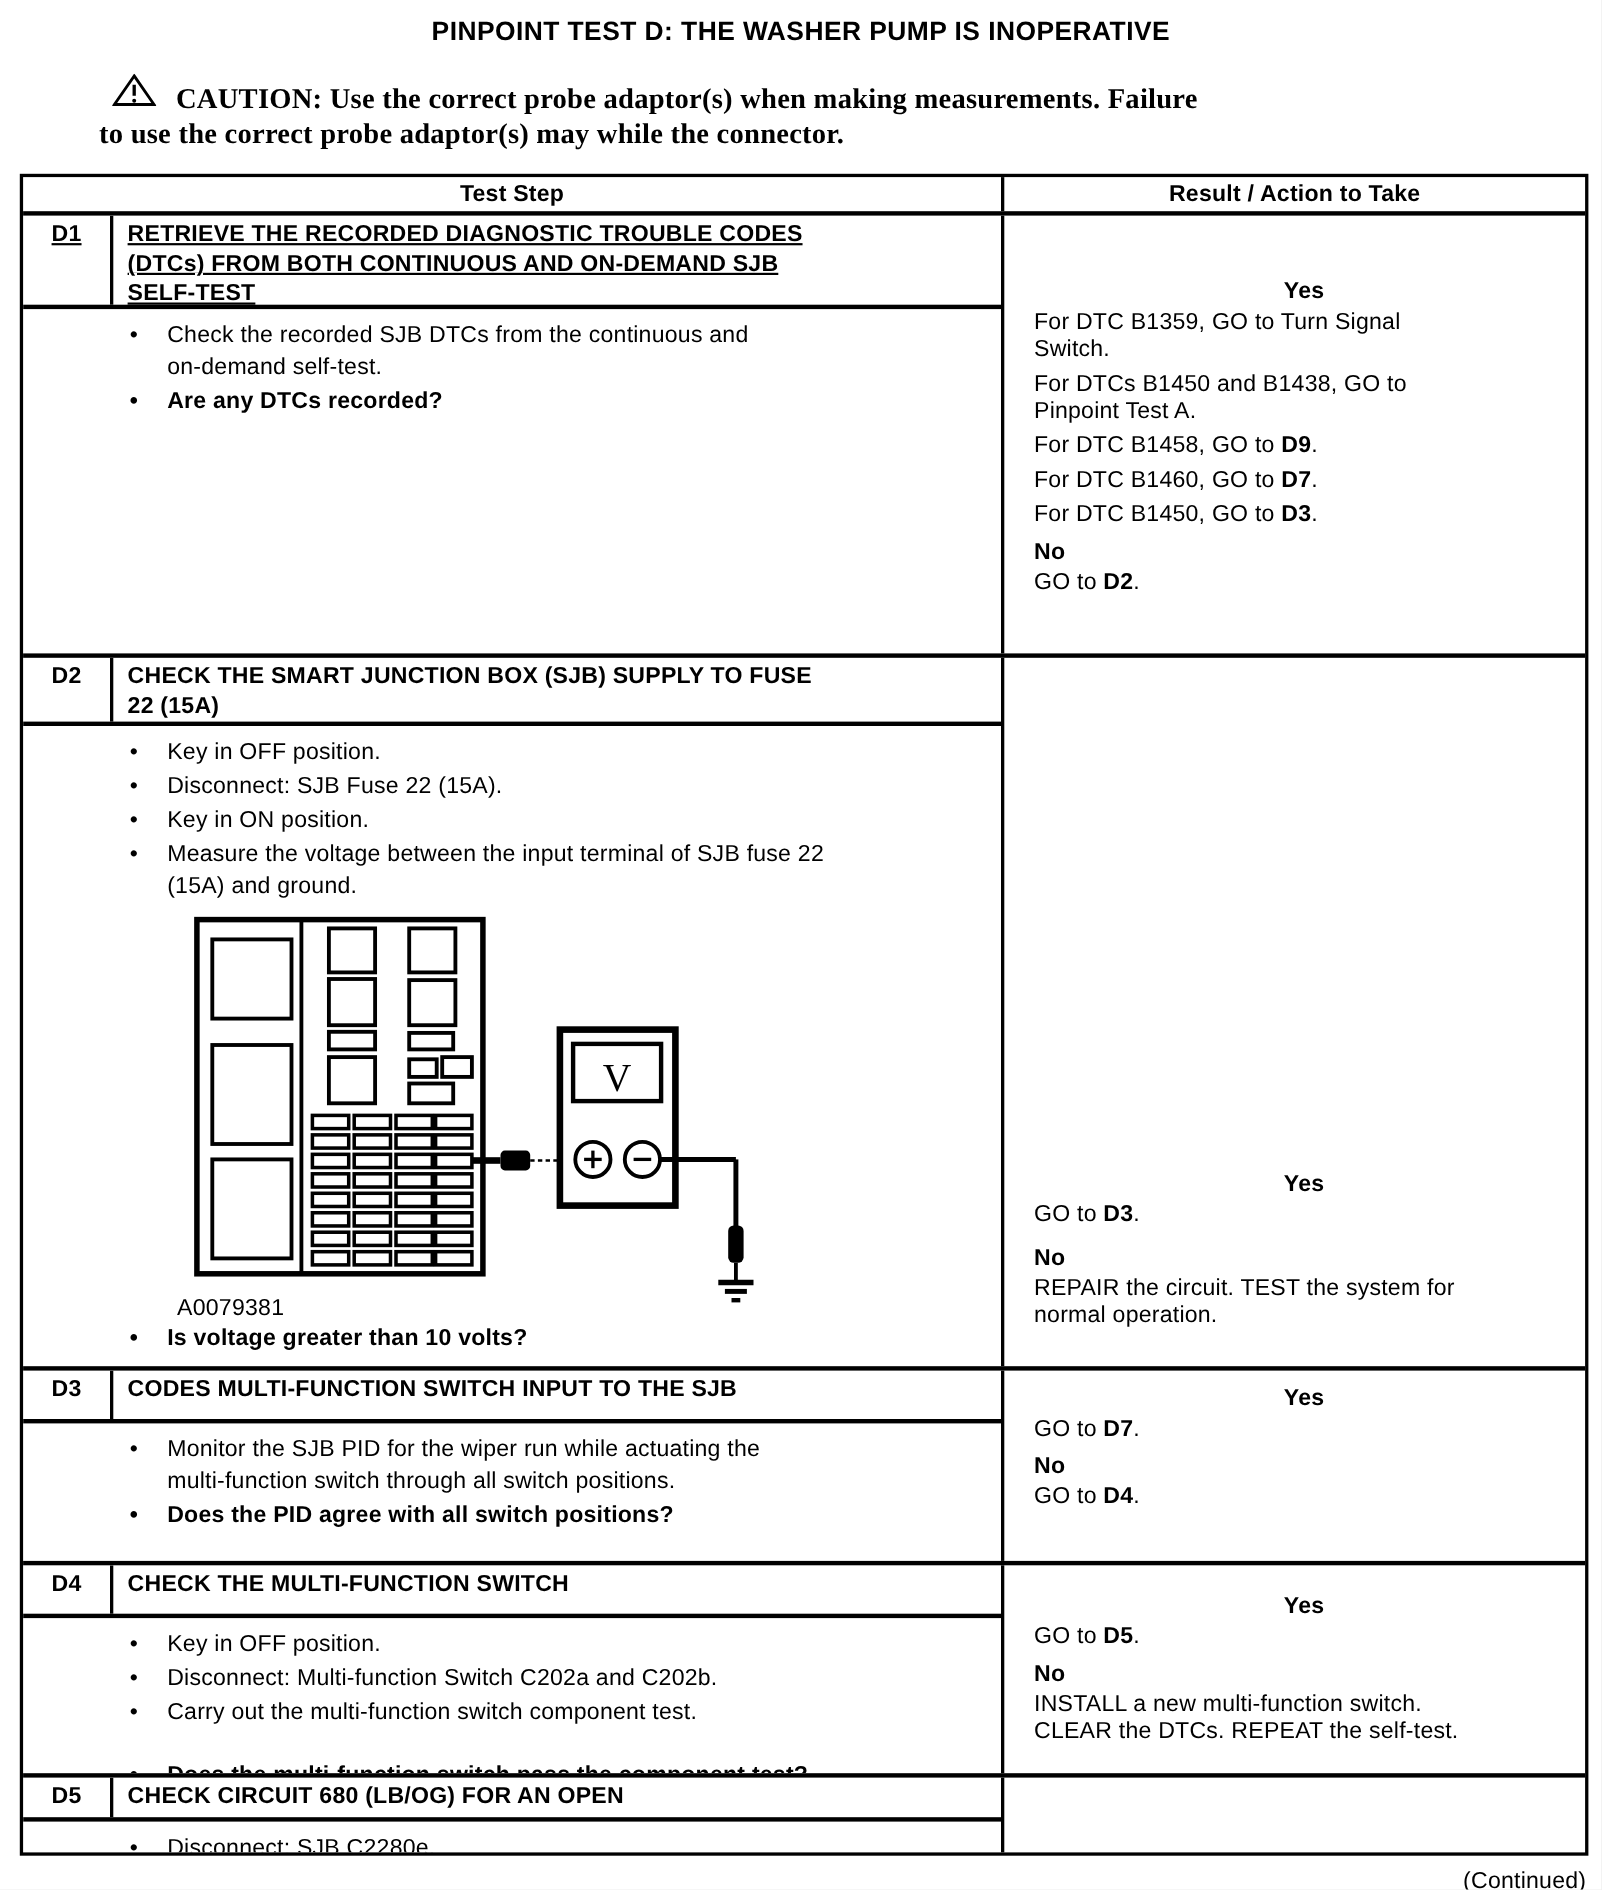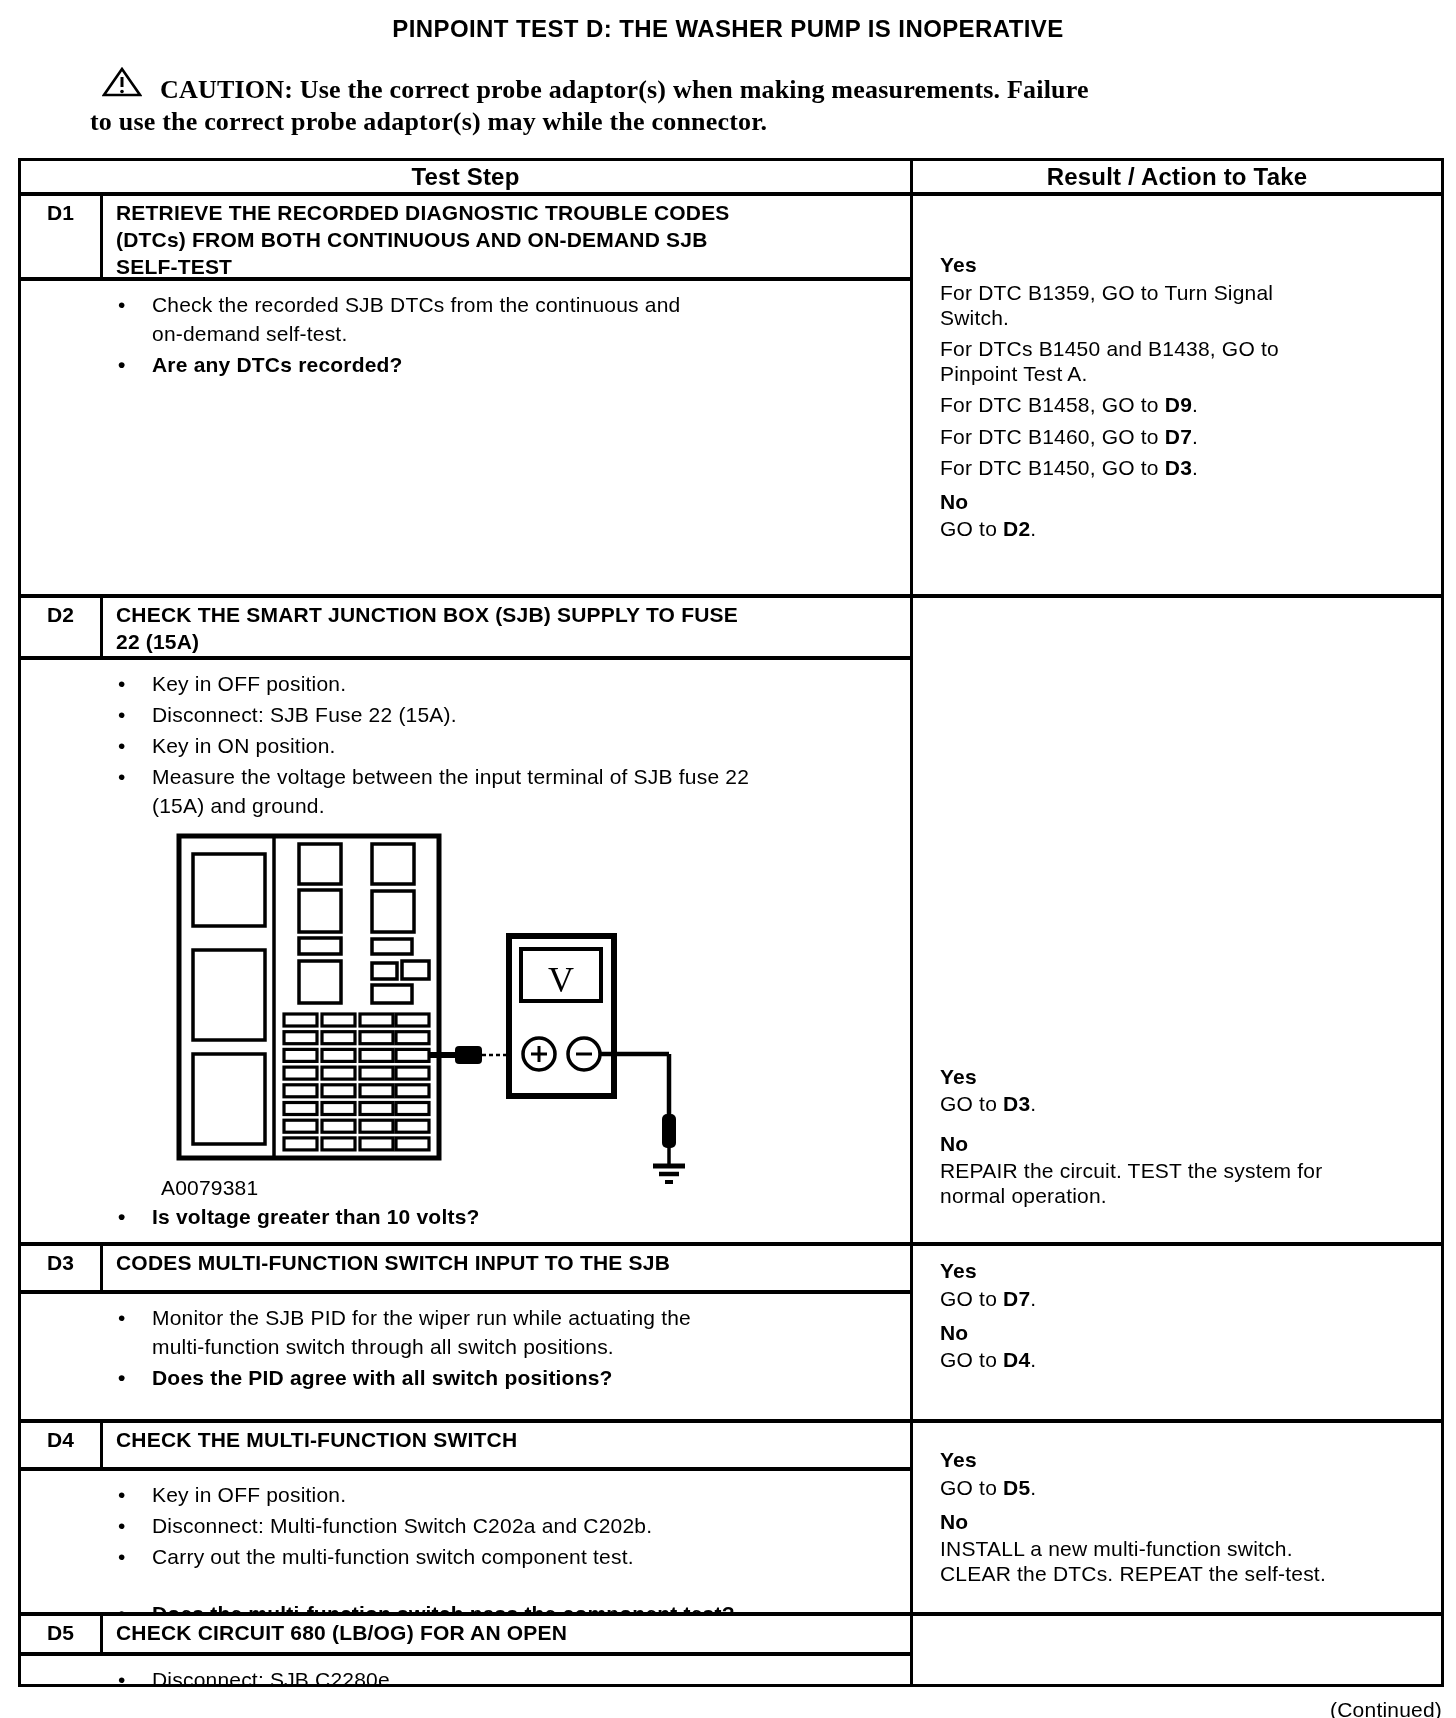--- a/index.html
+++ b/index.html
@@ -15,43 +15,43 @@
     margin:22px 88px 0 90px;
     font-family:"Liberation Serif","DejaVu Serif",serif;
     font-weight:bold;font-size:26px;line-height:1.22;
   }
   .caution .c1{display:flex;align-items:flex-end;padding-left:12px;}
   .w-icon{flex:none;margin:2px 18px 0 0;}
   
   .ptable{
     margin:21px 18px 0 18px;width:1420px;border:3px solid #000;background:#fff;
   }
-  .thead{display:flex;height:31px;font-size:24px;font-weight:bold;}
+  .thead{display:flex;height:31px;font-size:21px;font-weight:bold;}
   .th-left{width:889px;border-right:3px solid #000;text-align:center;line-height:31px;}
   .th-right{flex:1;text-align:center;line-height:31px;}
   .trow{display:flex;border-top:4px solid #000;box-sizing:border-box;}
   .row-d1{height:402px;}
   .row-d2{height:648px;}
   .row-d3{height:177px;}
   .row-d4{height:193px;}
   .row-d5{height:72px;}
   .left{width:889px;flex:none;border-right:3px solid #000;display:flex;flex-direction:column;overflow:hidden;}
   .rhead{display:flex;border-bottom:4px solid #000;flex:none;}
   .dnum{width:79px;flex:none;border-right:3px solid #000;text-align:center;font-weight:bold;font-size:21px;padding-top:5px;}
   .dtitle{flex:1;font-weight:bold;font-size:21px;line-height:1.28;padding:4px 14px 4px 13px;white-space:pre-line;}
-  .hd1{height:81px;} .hd2{height:58px;} .hd3{height:44px;} .hd4{height:44px;} .hd5{height:36px;}
+  .hd1{height:81px;text-decoration:underline;} .hd2{height:58px;} .hd3{height:44px;} .hd4{height:44px;} .hd5{height:36px;}
   .rbody{flex:1;padding:8px 12px 0 0;overflow:hidden;font-size:21px;}
   .step{display:flex;line-height:1.38;padding-left:97px;margin-top:2px;}
   .step.bold{font-weight:bold;}
   .step.gap{margin-top:28px;}
   .dot{width:34px;flex:none;}
   .stext{white-space:pre-line;}
   .right{flex:1;font-size:21px;line-height:1.2;padding:0 10px 0 27px;box-sizing:border-box;overflow:hidden;}
   .r-head{font-weight:bold;margin:9px 0 2px 0;}
-  .r-head:first-child{margin-top:0;}
+  .r-head:first-child{margin-top:0;text-align:center;}
   .r-line{margin:0 0 6px 0;white-space:pre-line;}
   .rc-d1{padding-top:56px;}
   .rc-bottom{display:flex;flex-direction:column;justify-content:flex-end;padding-bottom:28px;}
   .rc-d3{padding-top:12px;}
   .rc-d4{padding-top:24px;}
   
   .fig{margin:0 0 0 138px;width:560px;}
   .fig svg{display:block;}
   .continued{text-align:right;margin:11px 14px 0 0;font-size:21px;}
 </style>

